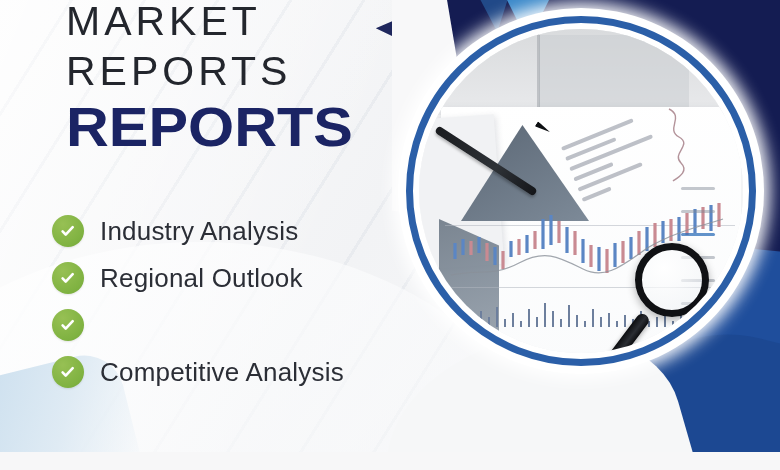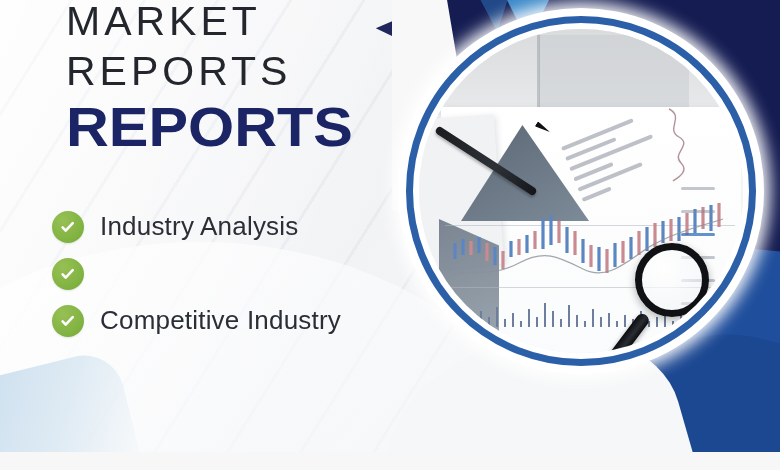--- a/index.html
+++ b/index.html
@@ -248,21 +248,21 @@
   }
   .t-line3 {
     font-size:56px; font-weight:700; letter-spacing:0px;
     color:#1b2464; line-height:62px;
     transform:scaleX(1.06); transform-origin:left center;
     white-space:nowrap;
   }
 
   .features { position:absolute; left:52px; top:206px; }
   .feature {
-    display:flex; align-items:center;
+    display:flex; align-items:flex-end;
     height:41px; margin-bottom:6px;
   }
   .check {
     width:32px; height:32px; border-radius:50%;
     background:radial-gradient(circle at 34% 28%, #97c054, #7fb241 70%, #72a238);
     flex:0 0 32px;
     display:flex; align-items:center; justify-content:center;
     box-shadow:0 1px 2px rgba(0,0,0,.10);
   }
   .check svg { display:block; }
@@ -431,34 +431,42 @@
 
     <div class="feature">
       <span class="check">
         <svg width="18" height="18" viewBox="0 0 18 18">
             <path d="M3.6 9.4l3.1 3.2 7-7.4" fill="none" stroke="#fff" stroke-width="2.6" stroke-linecap="round" stroke-linejoin="round"></path>
           </svg>
       </span>
       <span class="feature-label">Industry Analysis</span>
     </div>
 
-
     <div class="feature">
       <span class="check">
         <svg width="18" height="18" viewBox="0 0 18 18">
             <path d="M3.6 9.4l3.1 3.2 7-7.4" fill="none" stroke="#fff" stroke-width="2.6" stroke-linecap="round" stroke-linejoin="round"></path>
           </svg>
       </span>
+      <span class="feature-label">Regional Outlook</span>
     </div>
 
     <div class="feature">
       <span class="check">
         <svg width="18" height="18" viewBox="0 0 18 18">
             <path d="M3.6 9.4l3.1 3.2 7-7.4" fill="none" stroke="#fff" stroke-width="2.6" stroke-linecap="round" stroke-linejoin="round"></path>
           </svg>
       </span>
-      <span class="feature-label">Competitive Industry</span>
+    </div>
+
+    <div class="feature">
+      <span class="check">
+        <svg width="18" height="18" viewBox="0 0 18 18">
+            <path d="M3.6 9.4l3.1 3.2 7-7.4" fill="none" stroke="#fff" stroke-width="2.6" stroke-linecap="round" stroke-linejoin="round"></path>
+          </svg>
+      </span>
+      <span class="feature-label">Competitive Analysis</span>
     </div>
 
 
   </div>
 
 </div>
 
 </body></html>

